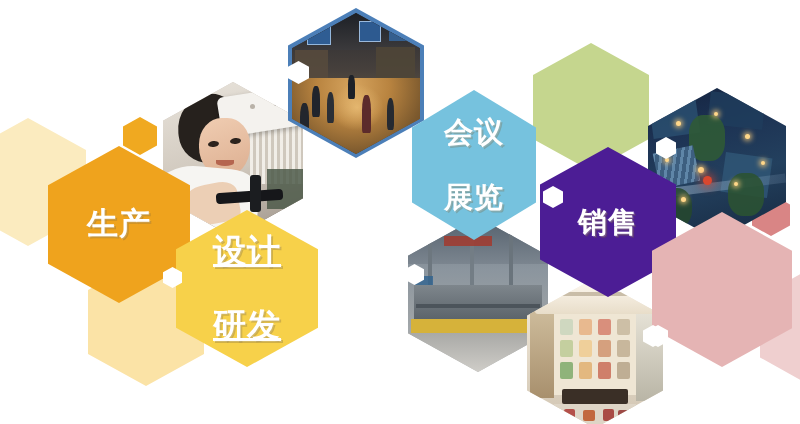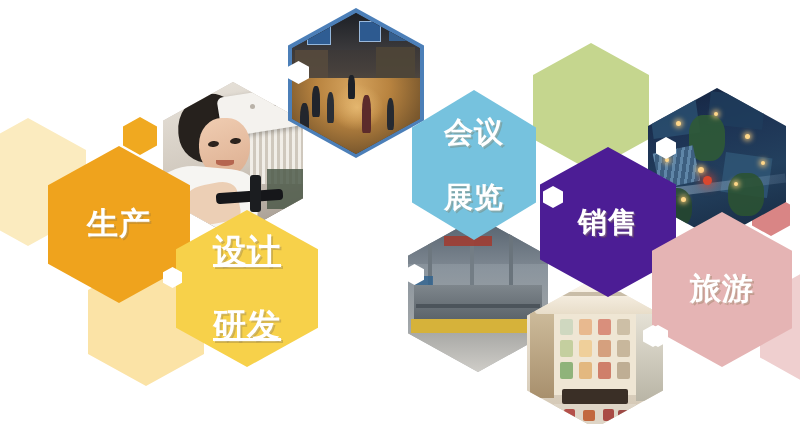--- a/index.html
+++ b/index.html
@@ -273,21 +273,20 @@
   </div>
 
   <div class="hex" style="left:532px;top:147px;width:136px;height:150px;background:#4c1d95;margin-left:8px;">
     <span class="lbl" style="font-size:29px;">
       <span class="l1">销售</span>
     </span>
   </div>
 
   <div class="hex" style="left:652px;top:212px;width:140px;height:155px;background:#E5B4B4;">
     <span class="lbl" style="font-size:31px;">
-      <span class="l2">旅游</span>
     </span>
   </div>
 
   <div class="dot" style="left:288px;top:61px;width:21px;height:23px;"></div>
   <div class="dot" style="left:375px;top:258px;width:19px;height:21px;"></div>
   <div class="dot" style="left:163px;top:267px;width:19px;height:21px;"></div>
   <div class="dot" style="left:516px;top:213px;width:20px;height:22px;"></div>
   <div class="dot" style="left:543px;top:186px;width:20px;height:22px;"></div>
   <div class="dot" style="left:405px;top:264px;width:19px;height:21px;"></div>
   <div class="dot" style="left:656px;top:137px;width:20px;height:22px;"></div>

